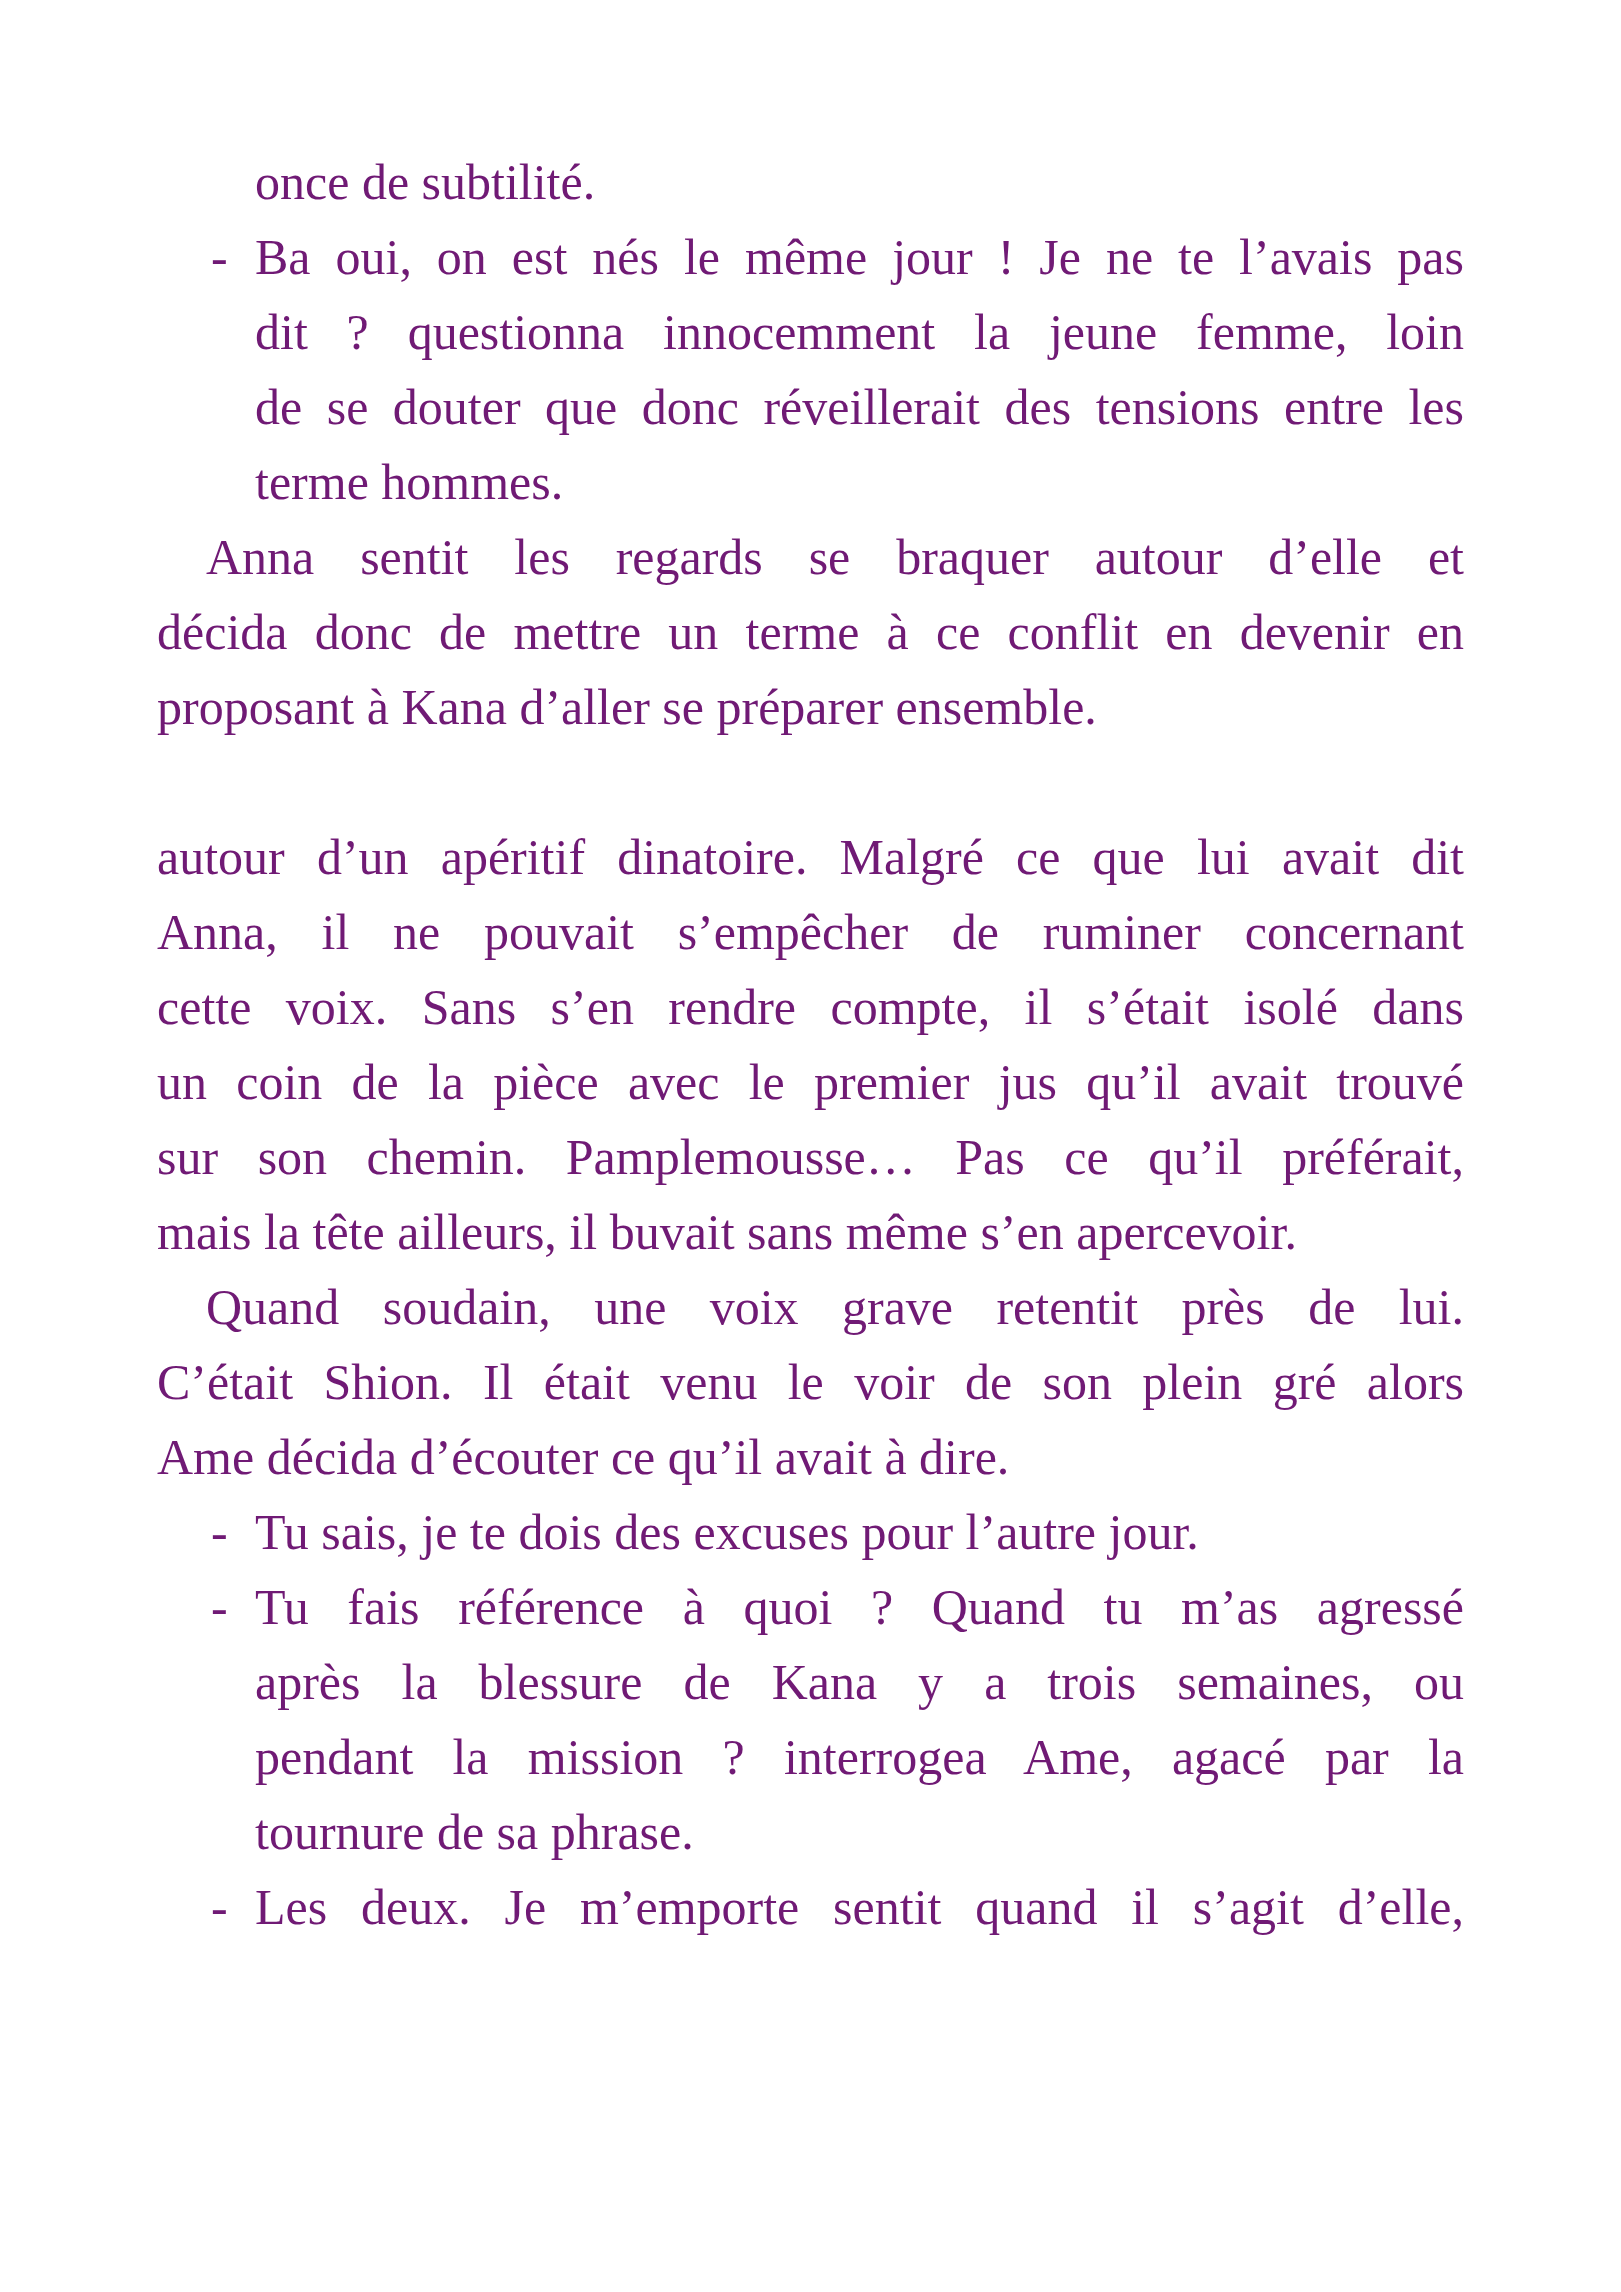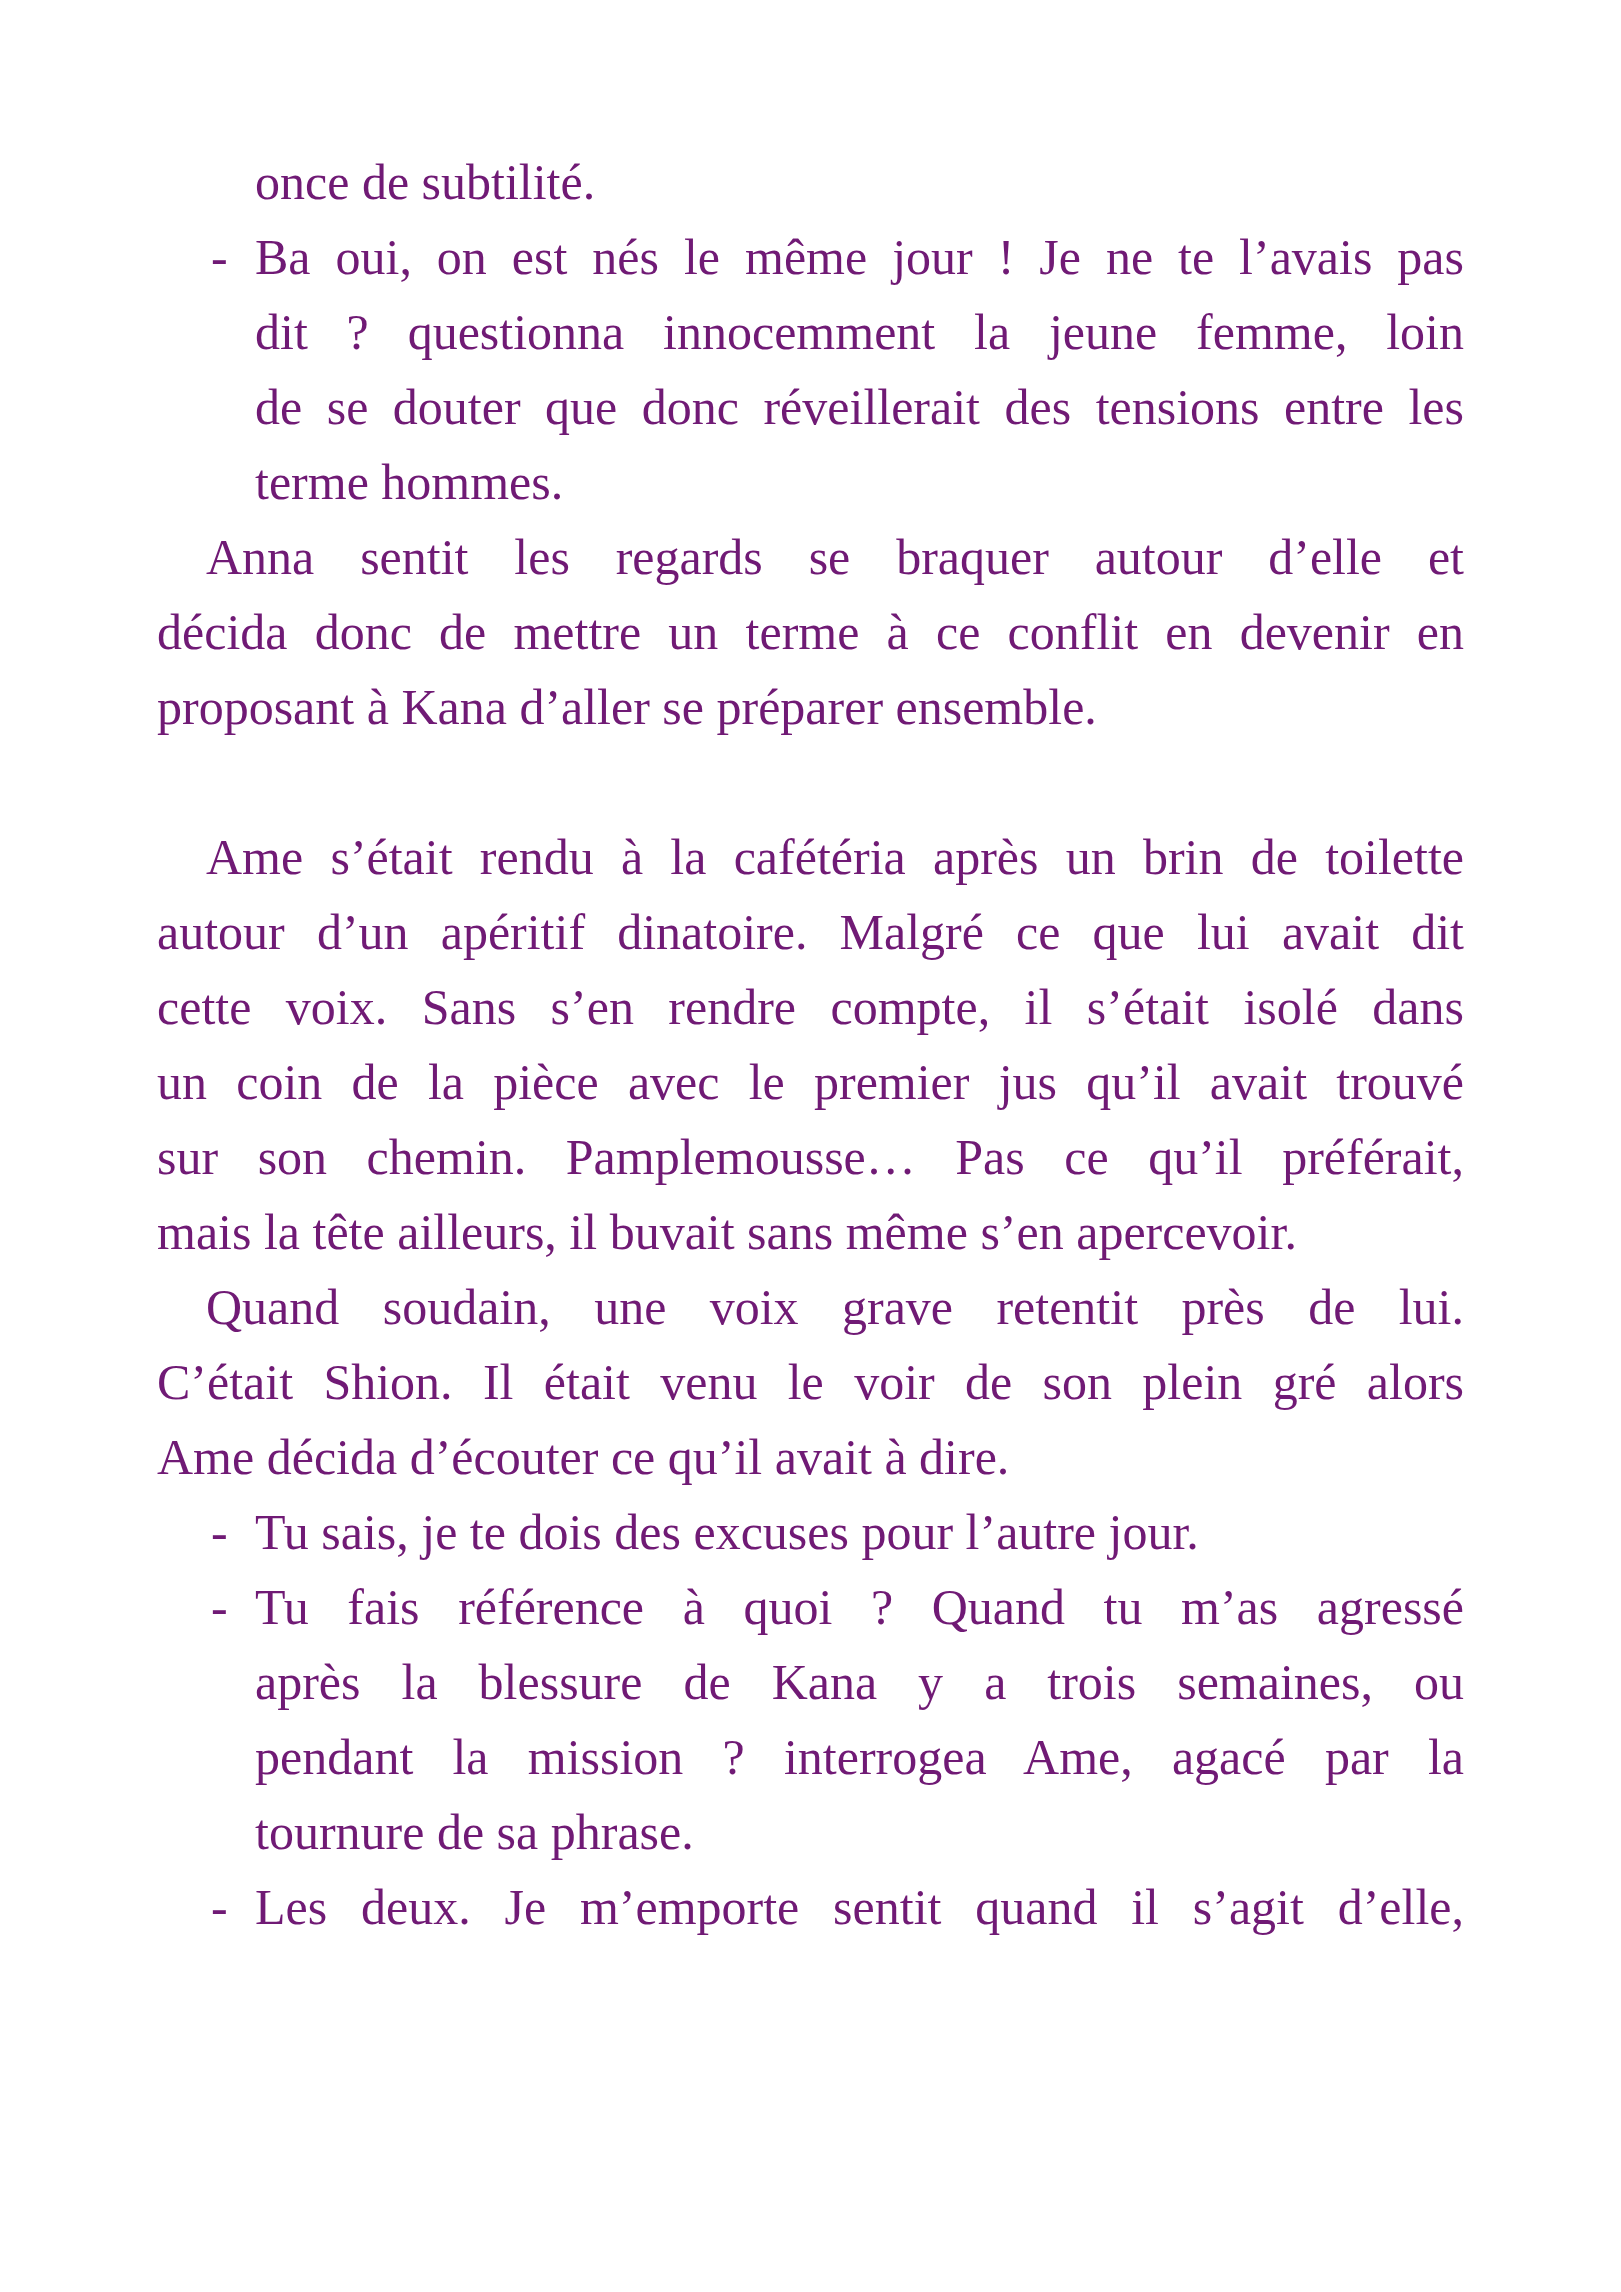--- a/index.html
+++ b/index.html
@@ -43,22 +43,22 @@
   <div class="text-block">
       <div class="line indent-list"><span>once de subtilité.</span></div>
       <div class="line just indent-list"><span class="dash">-</span><span>Ba oui, on est nés le même jour ! Je ne te l’avais pas</span></div>
       <div class="line just indent-list"><span>dit ? questionna innocemment la jeune femme, loin</span></div>
       <div class="line just indent-list"><span>de se douter que donc réveillerait des tensions entre les</span></div>
       <div class="line indent-list"><span>terme hommes.</span></div>
       <div class="line just indent-para"><span>Anna sentit les regards se braquer autour d’elle et</span></div>
       <div class="line just"><span>décida donc de mettre un terme à ce conflit en devenir en</span></div>
       <div class="line"><span>proposant à Kana d’aller se préparer ensemble.</span></div>
       <div class="line blank"></div>
-      <div class="line just indent-para"><span>Ame s’était rendu à la cafétéria après un brin de toilette</span></div>
       <div class="line just"><span>autour d’un apéritif dinatoire. Malgré ce que lui avait dit</span></div>
+      <div class="line just"><span>Anna, il ne pouvait s’empêcher de ruminer concernant</span></div>
       <div class="line just"><span>cette voix. Sans s’en rendre compte, il s’était isolé dans</span></div>
       <div class="line just"><span>un coin de la pièce avec le premier jus qu’il avait trouvé</span></div>
       <div class="line just"><span>sur son chemin. Pamplemousse… Pas ce qu’il préférait,</span></div>
       <div class="line"><span>mais la tête ailleurs, il buvait sans même s’en apercevoir.</span></div>
       <div class="line just indent-para"><span>Quand soudain, une voix grave retentit près de lui.</span></div>
       <div class="line just"><span>C’était Shion. Il était venu le voir de son plein gré alors</span></div>
       <div class="line"><span>Ame décida d’écouter ce qu’il avait à dire.</span></div>
       <div class="line indent-list"><span class="dash">-</span><span>Tu sais, je te dois des excuses pour l’autre jour.</span></div>
       <div class="line just indent-list"><span class="dash">-</span><span>Tu fais référence à quoi ? Quand tu m’as agressé</span></div>
       <div class="line just indent-list"><span>après la blessure de Kana y a trois semaines, ou</span></div>

